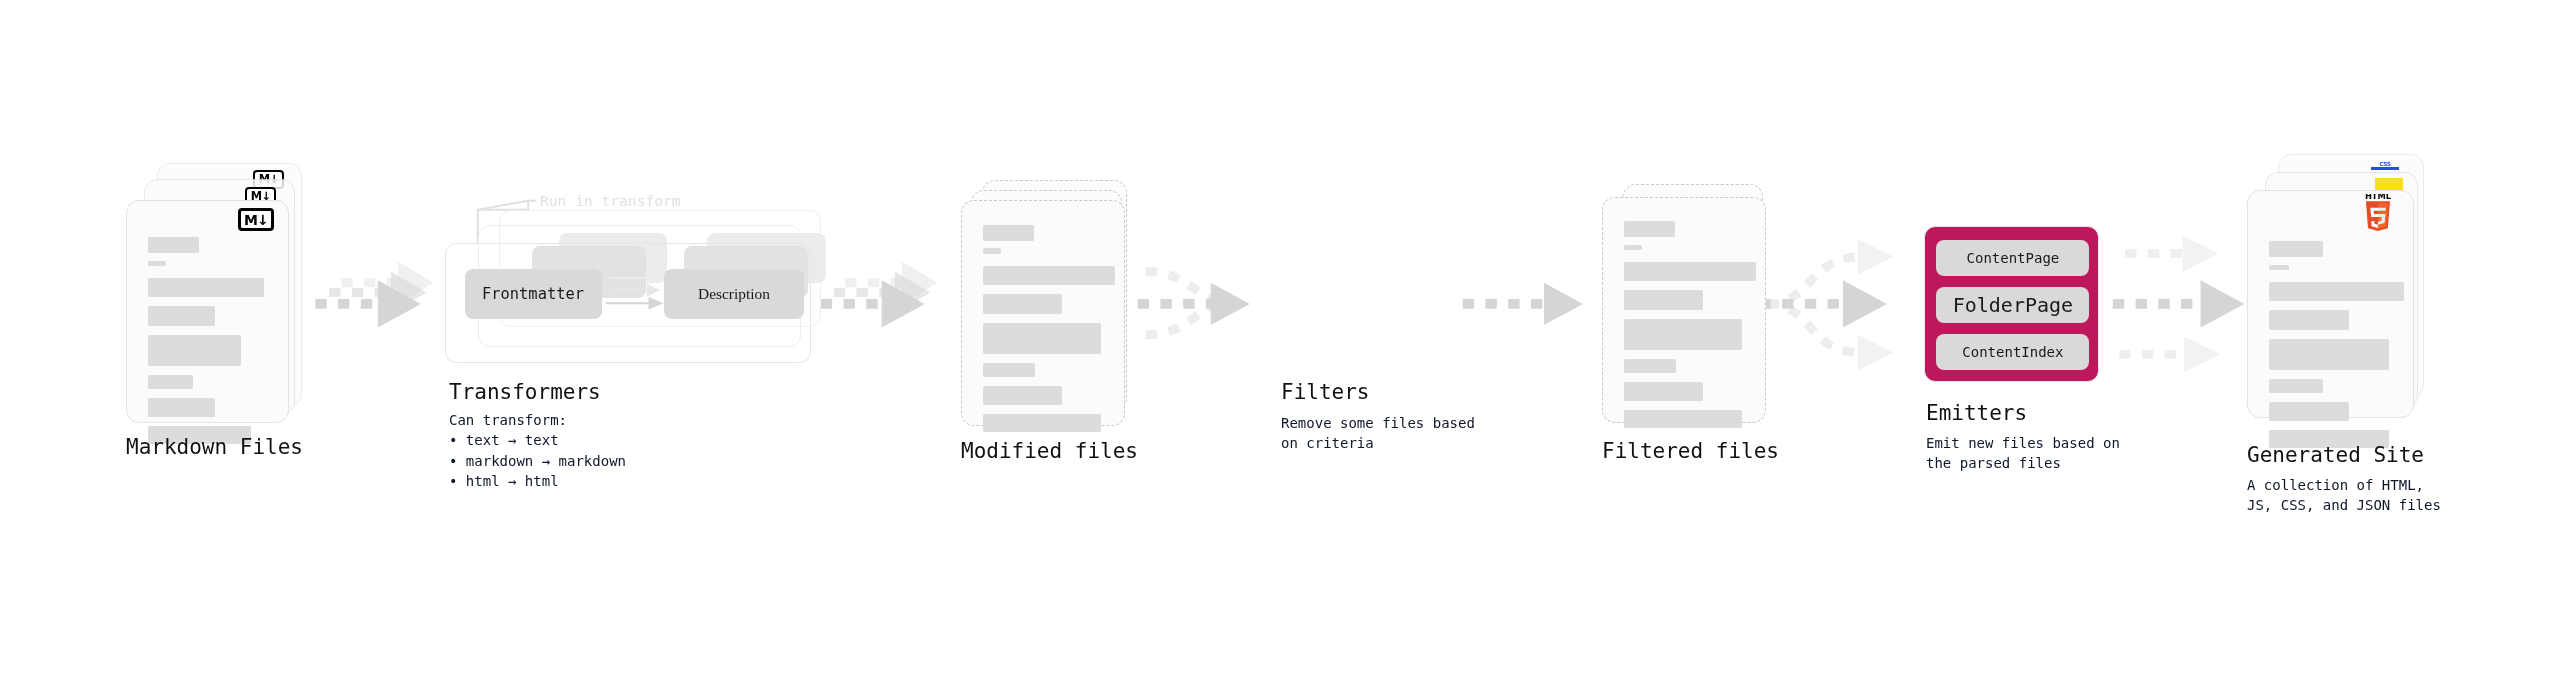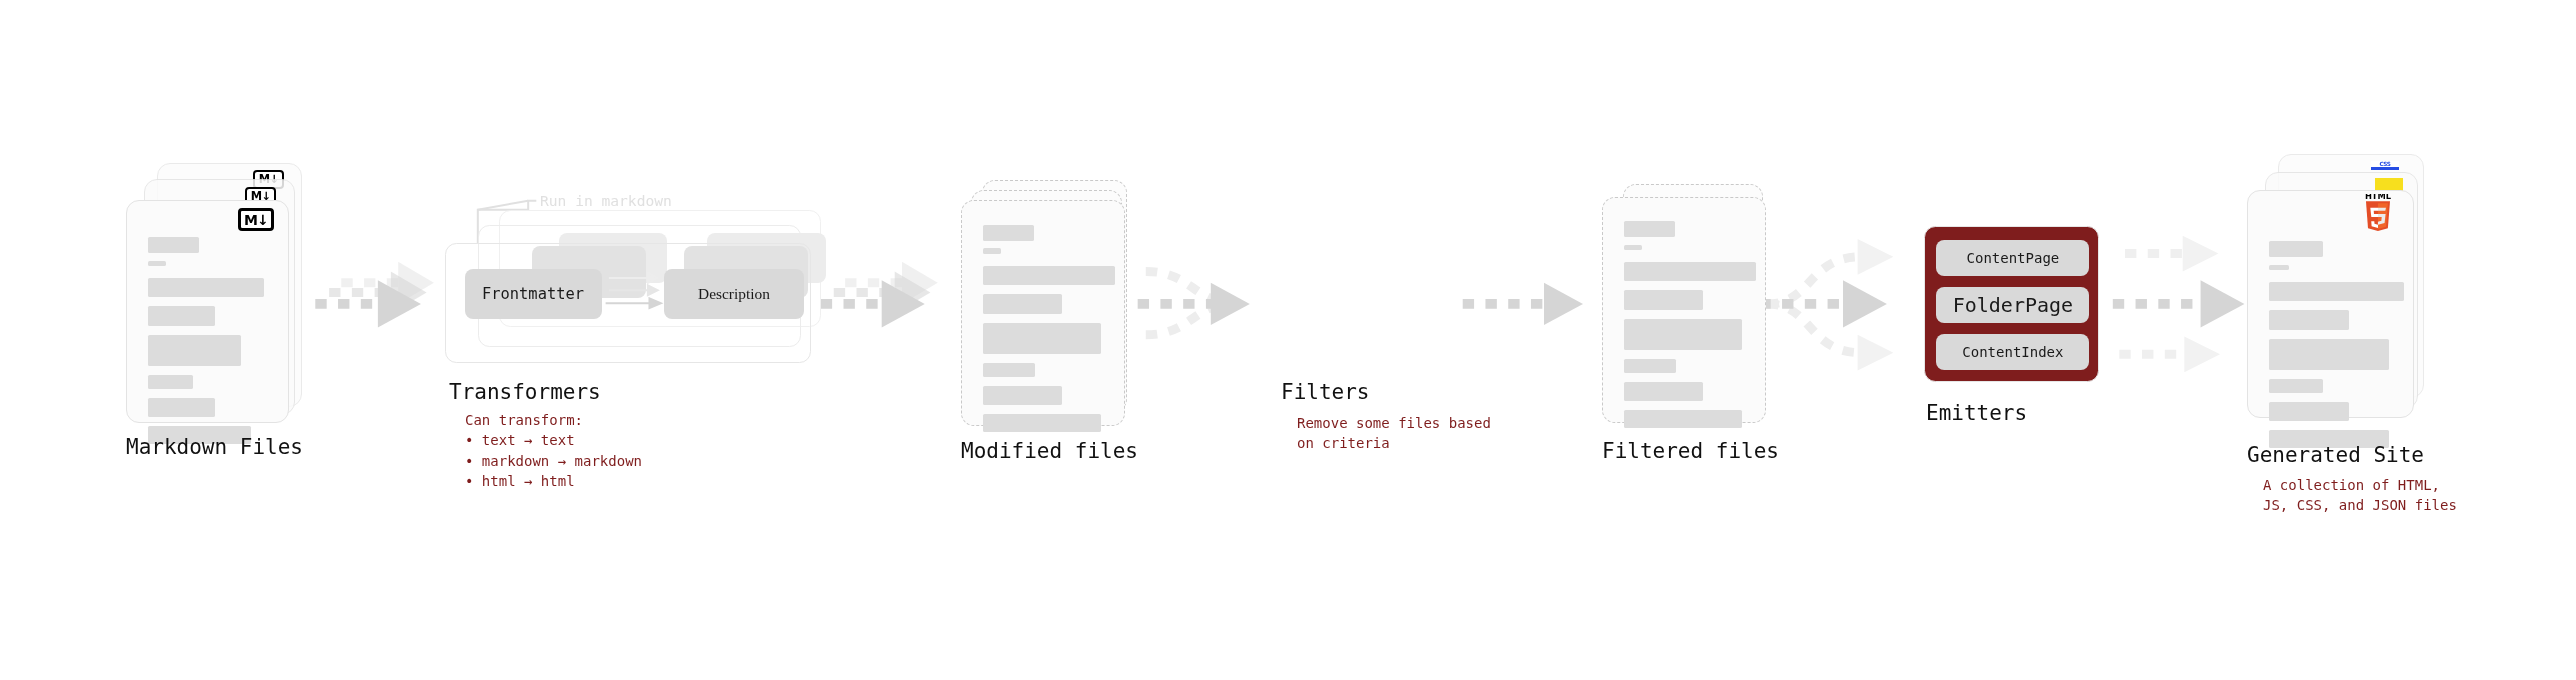--- a/index.html
+++ b/index.html
@@ -53,40 +53,40 @@
     position: absolute; width: 28px; height: 16.3px; background: #f7df1e;
   }
 
   
   .modbox {
     position: absolute;
     border: 1.6px solid #e6e6e6;
     border-radius: 11.4px;
     background: rgba(255,255,255,0.0);
   }
-  .modbox.solid { background: #7f1d1d; padding-left: 28px; }
+  .modbox.solid { background: #be185d; padding-left: 28px; }
   .chip {
     position: absolute;
     background: #d9d9d9;
     border-radius: 8.1px;
     display: flex; align-items: center; justify-content: center;
     font-size: 15.4px; color: #1a1a1a;
     white-space: nowrap;
   }
   .chip.fade1 { background: #ececec; color: transparent; }
   .chip.fade2 { background: #e2e2e2; color: transparent; }
 
   
   .title {
     position: absolute;
     font-size: 21px; color: #111; white-space: nowrap; letter-spacing: 0px;
   }
   .subtitle {
     position: absolute;
-    font-size: 14px; color: #7f1d1d; line-height: 1.45; white-space: pre-line; margin-left: 16px;
+    font-size: 14px; color: #0f172a; line-height: 1.45; white-space: pre-line;
   }
   .note-parallel {
     position: absolute; font-size: 14.6px; color: #e0e0e0; white-space: nowrap;
   }
 
   svg.layer { position: absolute; left: 0; top: 0; width: 2576px; height: 681px; pointer-events: none; }
 </style>
 </head>
 <body>
 
@@ -181,21 +181,21 @@
         <div class="bar" style="width:93px;height:31px;margin-bottom:9px;"></div>
         <div class="bar" style="width:45px;height:14px;margin-bottom:9px;"></div>
         <div class="bar" style="width:67px;height:19.5px;margin-bottom:9px;"></div>
         <div class="bar" style="width:103px;height:18px;"></div>
       </div>
     </div>
     <div class="md-badge" style="left:112px; top:45px;">M↓</div>
   </div>
   <div class="title" style="left:126px; top:435px;">Markdown Files</div>
 
-  <div class="note-parallel" style="left:540px; top:192px;">Run in markdown</div>
+  <div class="note-parallel" style="left:540px; top:192px;">Run in transform</div>
 
   <div class="cardstack" style="left:445px; top:210px; width:382px; height:163px;">
 
     <div class="modbox" style="left:54px; top:0px; width:322px; height:117px; border-color:#f0f0f0;"></div>
     <div class="chip fade1" style="left:114px; top:23px; width:108px; height:50px;">&nbsp;</div>
     <div class="chip fade1" style="left:262px; top:23px; width:119px; height:50px;">&nbsp;</div>
 
     <div class="modbox" style="left:32.5px; top:14.6px; width:323px; height:122px; border-color:#ececec;"></div>
     <div class="chip fade2" style="left:87px; top:36px; width:114px; height:52px;">&nbsp;</div>
     <div class="chip fade2" style="left:239px; top:36px; width:124px; height:52px;">&nbsp;</div>
@@ -264,20 +264,22 @@
     </div>
   </div>
   <div class="title" style="left:1602px; top:439px;">Filtered files</div>
 
   <div class="modbox solid" style="left:1924px; top:226px; width:175px; height:156px;">
     <div class="chip" style="left:11.4px; top:13px; width:153px; height:36px; font-size:14px;">ContentPage</div>
     <div class="chip" style="left:11.4px; top:60px; width:153px; height:36px; font-size:20px;">FolderPage</div>
     <div class="chip" style="left:11.4px; top:107px; width:153px; height:36px; font-size:14px;">ContentIndex</div>
   </div>
   <div class="title" style="left:1926px; top:401px;">Emitters</div>
+  <div class="subtitle" style="left:1926px; top:433px;">Emit new files based on
+the parsed files</div>
 
   <div class="cardstack" style="left:2247px; top:154px; width:203px; height:348px;">
     <div class="card ghost1" style="left:31px; top:0px; width:146px; height:244px;"></div>
     <div class="css-badge" style="left:124px; top:7.3px;">CSS</div>
 
     <div class="card ghost2" style="left:18px; top:18px; width:153px; height:237px;"></div>
     <div class="js-badge" style="left:128px; top:24.4px;"></div>
 
     <div class="card card-front" style="left:0px; top:36px; width:167px; height:228px;">
       <div class="bars" style="top:50px;">

